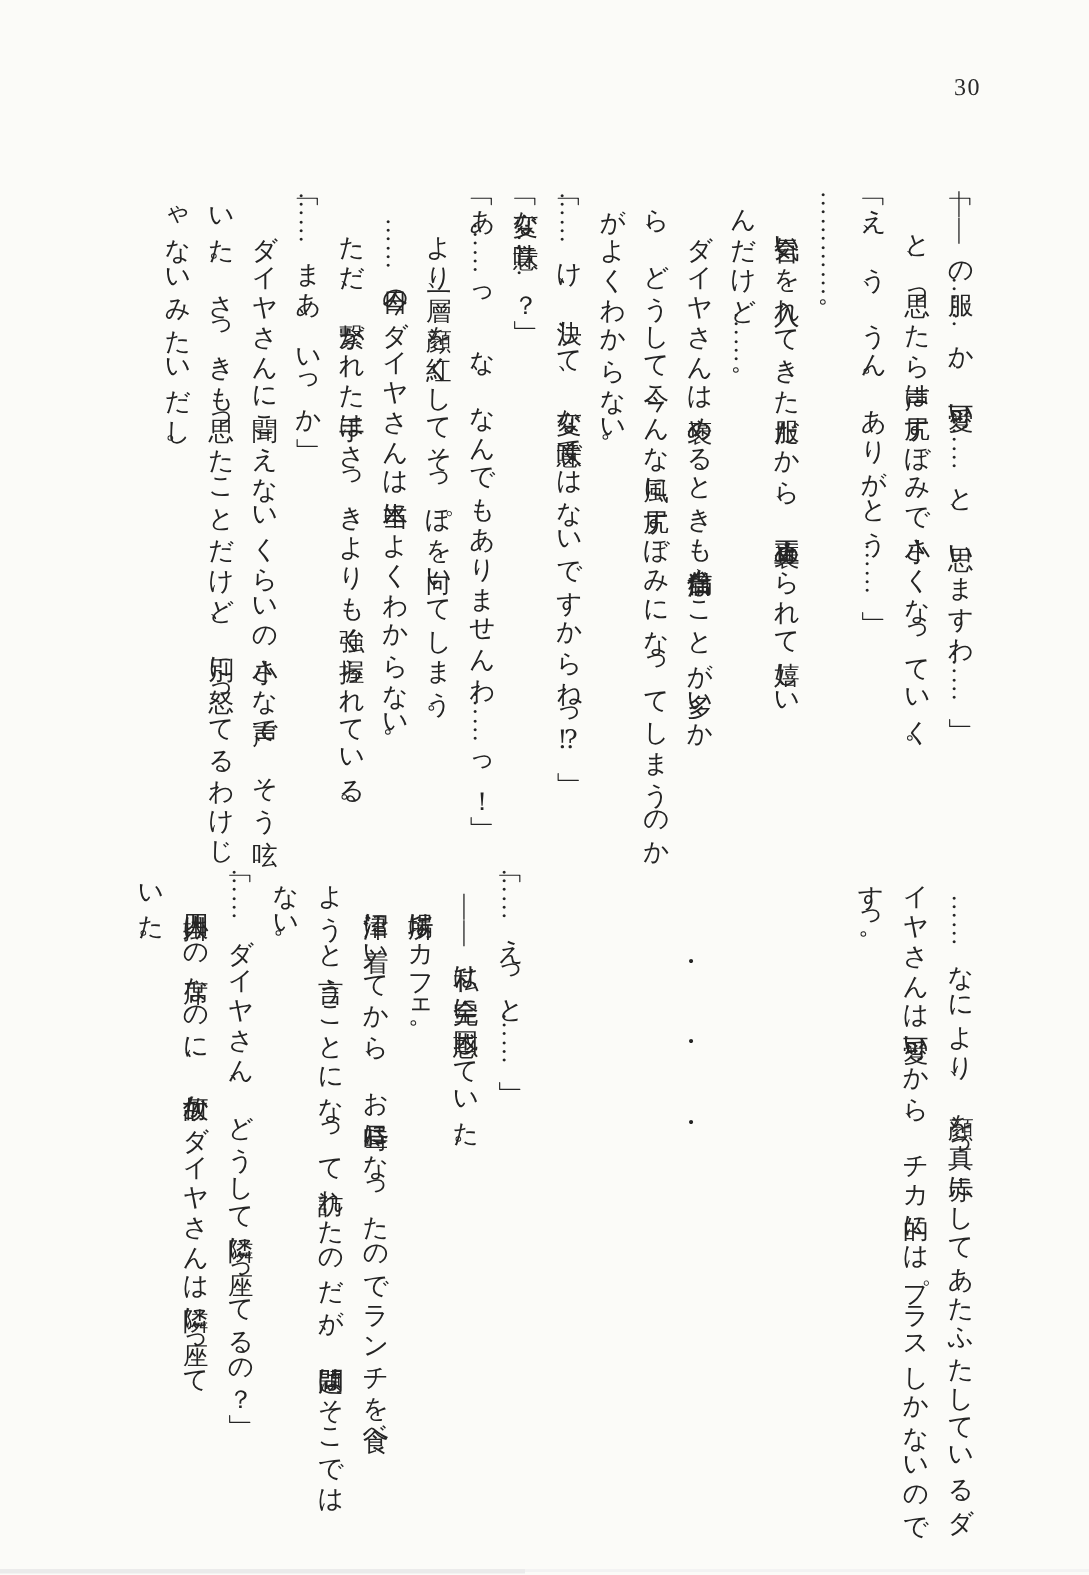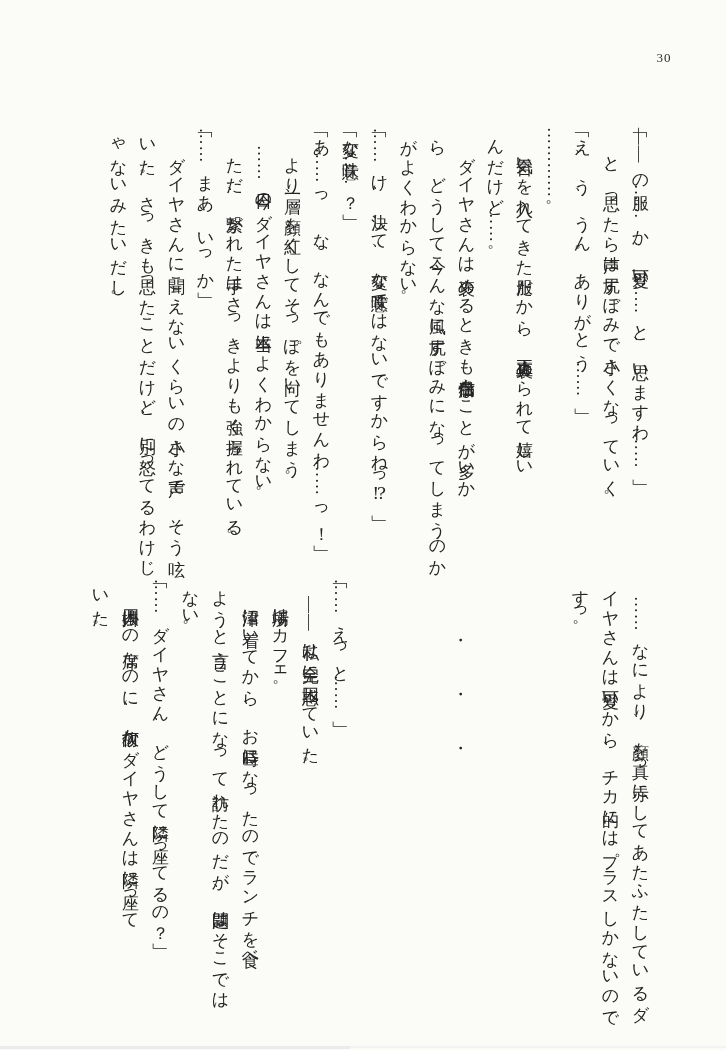--- a/index.html
+++ b/index.html
@@ -7,23 +7,23 @@
     position:relative;
     width:726px; height:1050px;
     margin:0 auto;
     background:#fbfbf8;
     overflow:hidden;
     font-family:"Liberation Serif","DejaVu Serif",serif;
     color:#242424;
   }
   .pageno {
     position:absolute;
-    top:50px; left:634px; width:60px;
+    top:50px; left:615px; width:60px;
     text-align:center;
-    font-size:13px;
+    font-size:16px;
     letter-spacing:1px;
     color:#2a2a2a;
   }
   .band {
     position:absolute;
     right:71px;
     height:462px;
     display:flex;
     flex-direction:row-reverse;
     justify-content:flex-start;

